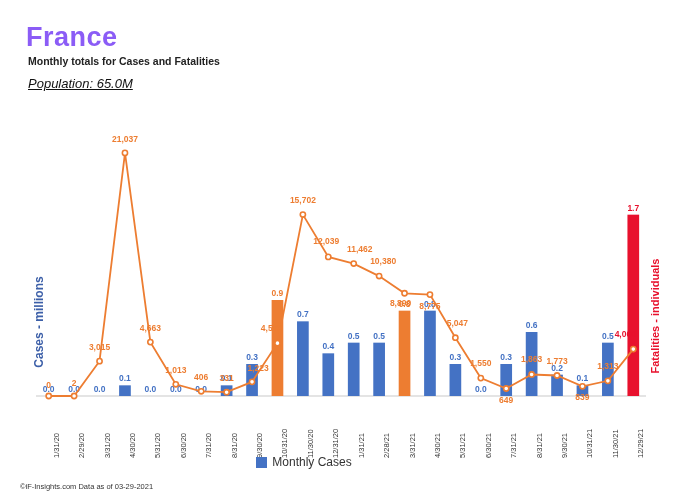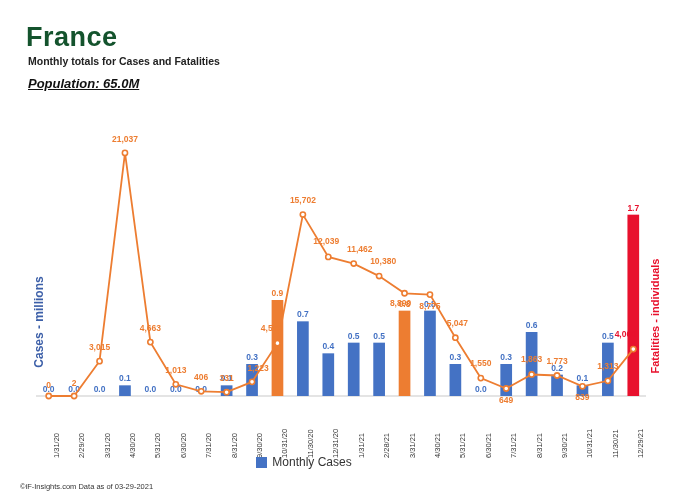--- a/index.html
+++ b/index.html
@@ -7,30 +7,30 @@
     width:684px;height:496px;
     background:#ffffff;
     font-family:"Liberation Sans", sans-serif;
     color:#222;
     overflow:hidden;
     position:relative;
   }
 
   .title{
     position:absolute;left:26px;top:22px;
-    font-size:27px;font-weight:bold;color:#14532d;
+    font-size:27px;font-weight:bold;color:#8b5cf6;
     letter-spacing:0.5px;
   }
   .subtitle{
     position:absolute;left:28px;top:55px;
     font-size:10.5px;color:#222;font-weight:bold;
   }
   .population{
     position:absolute;left:28px;top:76px;
-    font-size:13px;font-weight:bold;font-style:italic;color:#111;
+    font-size:13px;font-weight:normal;font-style:italic;color:#111;
     text-decoration:underline;
   }
 
   .axis-label-left{
     position:absolute;
     left:-26px;top:315px;
     width:130px;
     transform:rotate(-90deg);
     transform-origin:50% 50%;
     font-size:12px;font-weight:bold;color:#3c5fa8;

